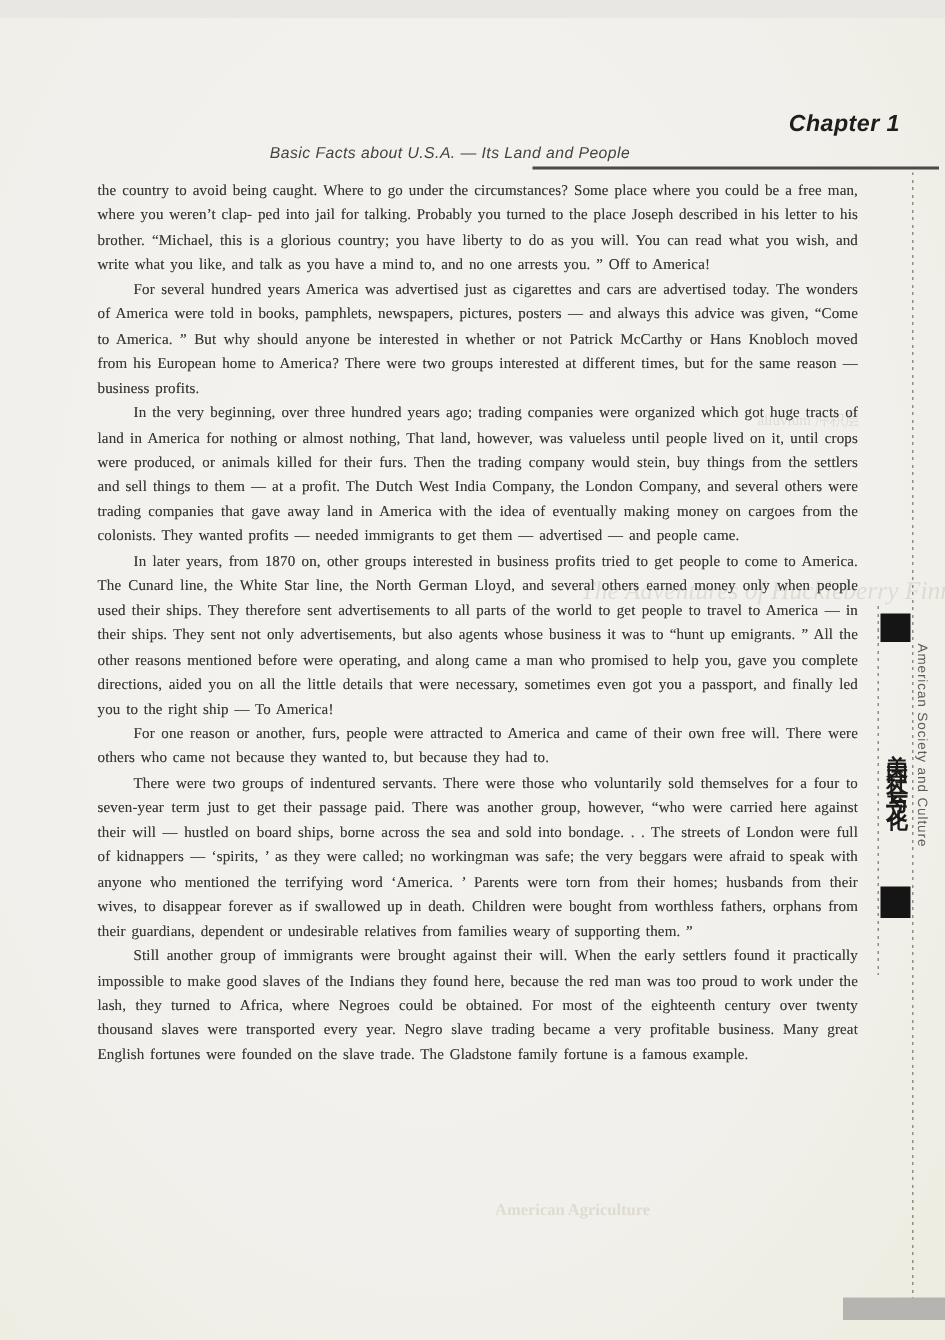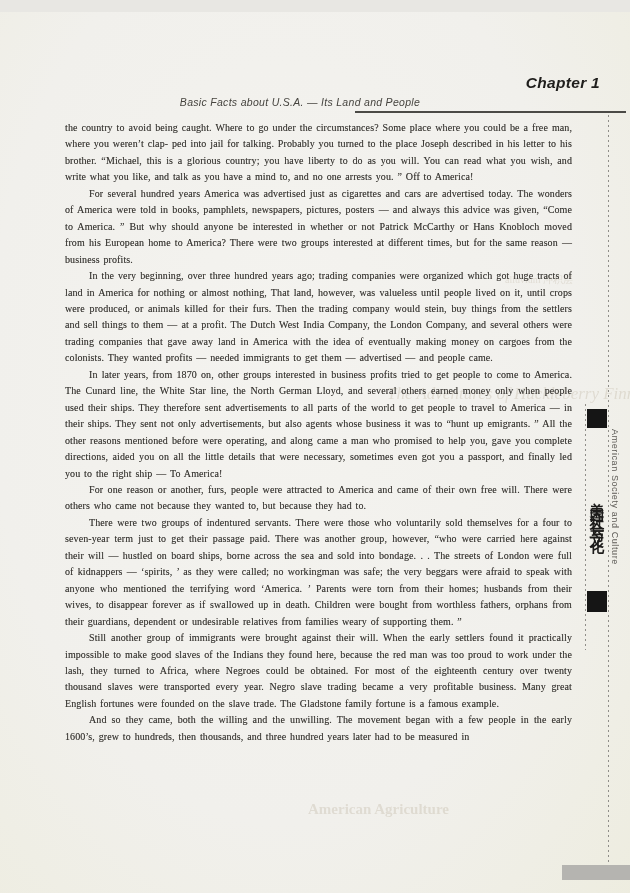--- a/index.html
+++ b/index.html
@@ -93,21 +93,21 @@
   .ghost {
     position: absolute;
     color: #8a7757; opacity: 0.17;
     font-family: "Liberation Serif", serif;
     filter: blur(0.3px);
     white-space: nowrap;
     pointer-events: none;
     text-align: right;
   }
   .ghost.g1 { left: 387px; top: 372px; font-size: 17px; font-style: italic; }
-  .ghost.g2 { left: 308px; top: 789px; font-size: 15px; font-weight: bold; }
+  .ghost.g2 { left: 330px; top: 789px; font-size: 11px; font-weight: bold; }
   .ghost.g3 { left: 505px; top: 261px; font-size: 10px; }
 </style>
 </head>
 <body>
 
 <div class="page">
 
   <div class="chapter-title">Chapter 1</div>
   <div class="chapter-subtitle">Basic Facts about U.S.A. — Its Land and People</div>
   <div class="header-rule"></div>
@@ -120,21 +120,20 @@
   <div class="ghost g3">alluvium 冲积层</div>
 
   <div class="body-text">
     <p class="no-indent">the country to avoid being caught. Where to go under the circumstances? Some place where you could be a free man, where you weren’t clap- ped into jail for talking. Probably you turned to the place Joseph described in his letter to his brother.  “Michael, this is a glorious country; you have liberty to do as you will. You can read what you wish, and write what you like, and talk as you have a mind to, and no one arrests you. ” Off to America!</p>
     <p>For several hundred years America was advertised just as cigarettes and cars are advertised today. The wonders of America were told in books, pamphlets, newspapers, pictures, posters — and always this advice was given,  “Come to America. ” But why should anyone be interested in whether or not Patrick McCarthy or Hans Knobloch moved from his European home to America? There were two groups interested at different times, but for the same reason — business profits.</p>
     <p>In the very beginning, over three hundred years ago; trading companies were organized which got huge tracts of land in America for nothing or almost nothing, That land, however, was valueless until people lived on it, until crops were produced, or animals killed for their furs. Then the trading company would stein, buy things from the settlers and sell things to them — at a profit. The Dutch West India Company, the London Company, and several others were trading companies that gave away land in America with the idea of eventually making money on cargoes from the colonists. They wanted profits — needed immigrants to get them — advertised — and people came.</p>
     <p>In later years, from 1870 on, other groups interested in business profits tried to get people to come to America. The Cunard line, the White Star line, the North German Lloyd, and several others earned money only when people used their ships. They therefore sent advertisements to all parts of the world to get people to travel to America — in their ships. They sent not only advertisements, but also agents whose business it was to “hunt up emigrants. ” All the other reasons mentioned before were operating, and along came a man who promised to help you, gave you complete directions, aided you on all the little details that were necessary, sometimes even got you a passport, and finally led you to the right ship — To America!</p>
     <p>For one reason or another, furs, people were attracted to America and came of their own free will. There were others who came not because they wanted to, but because they had to.</p>
     <p>There were two groups of indentured servants. There were those who voluntarily sold themselves for a four to seven-year term just to get their passage paid. There was another group, however,  “who were carried here against their will — hustled on board ships, borne across the sea and sold into bondage. . . The streets of London were full of kidnappers — ‘spirits, ’ as they were called; no workingman was safe; the very beggars were afraid to speak with anyone who mentioned the terrifying word ‘America. ’ Parents were torn from their homes; husbands from their wives, to disappear forever as if swallowed up in death. Children were bought from worthless fathers, orphans from their guardians, dependent or undesirable relatives from families weary of supporting them. ”</p>
     <p>Still another group of immigrants were brought against their will. When the early settlers found it practically impossible to make good slaves of the Indians they found here, because the red man was too proud to work under the lash, they turned to Africa, where Negroes could be obtained. For most of the eighteenth century over twenty thousand slaves were transported every year. Negro slave trading became a very profitable business. Many great English fortunes were founded on the slave trade. The Gladstone family fortune is a famous example.</p>
-    <p>And so they came, both the willing and the unwilling. The movement began with a few people in the early 1600’s, grew to hundreds, then thousands, and three hundred years later had to be measured in</p>
   </div>
 
   <div class="tab-square top"></div>
   <div class="series-cn">美国社会与文化</div>
   <div class="tab-square bottom"></div>
   <div class="series-en">American Society and Culture</div>
 
   <div class="pagenum-bar">
     <span>13</span>
   </div>

